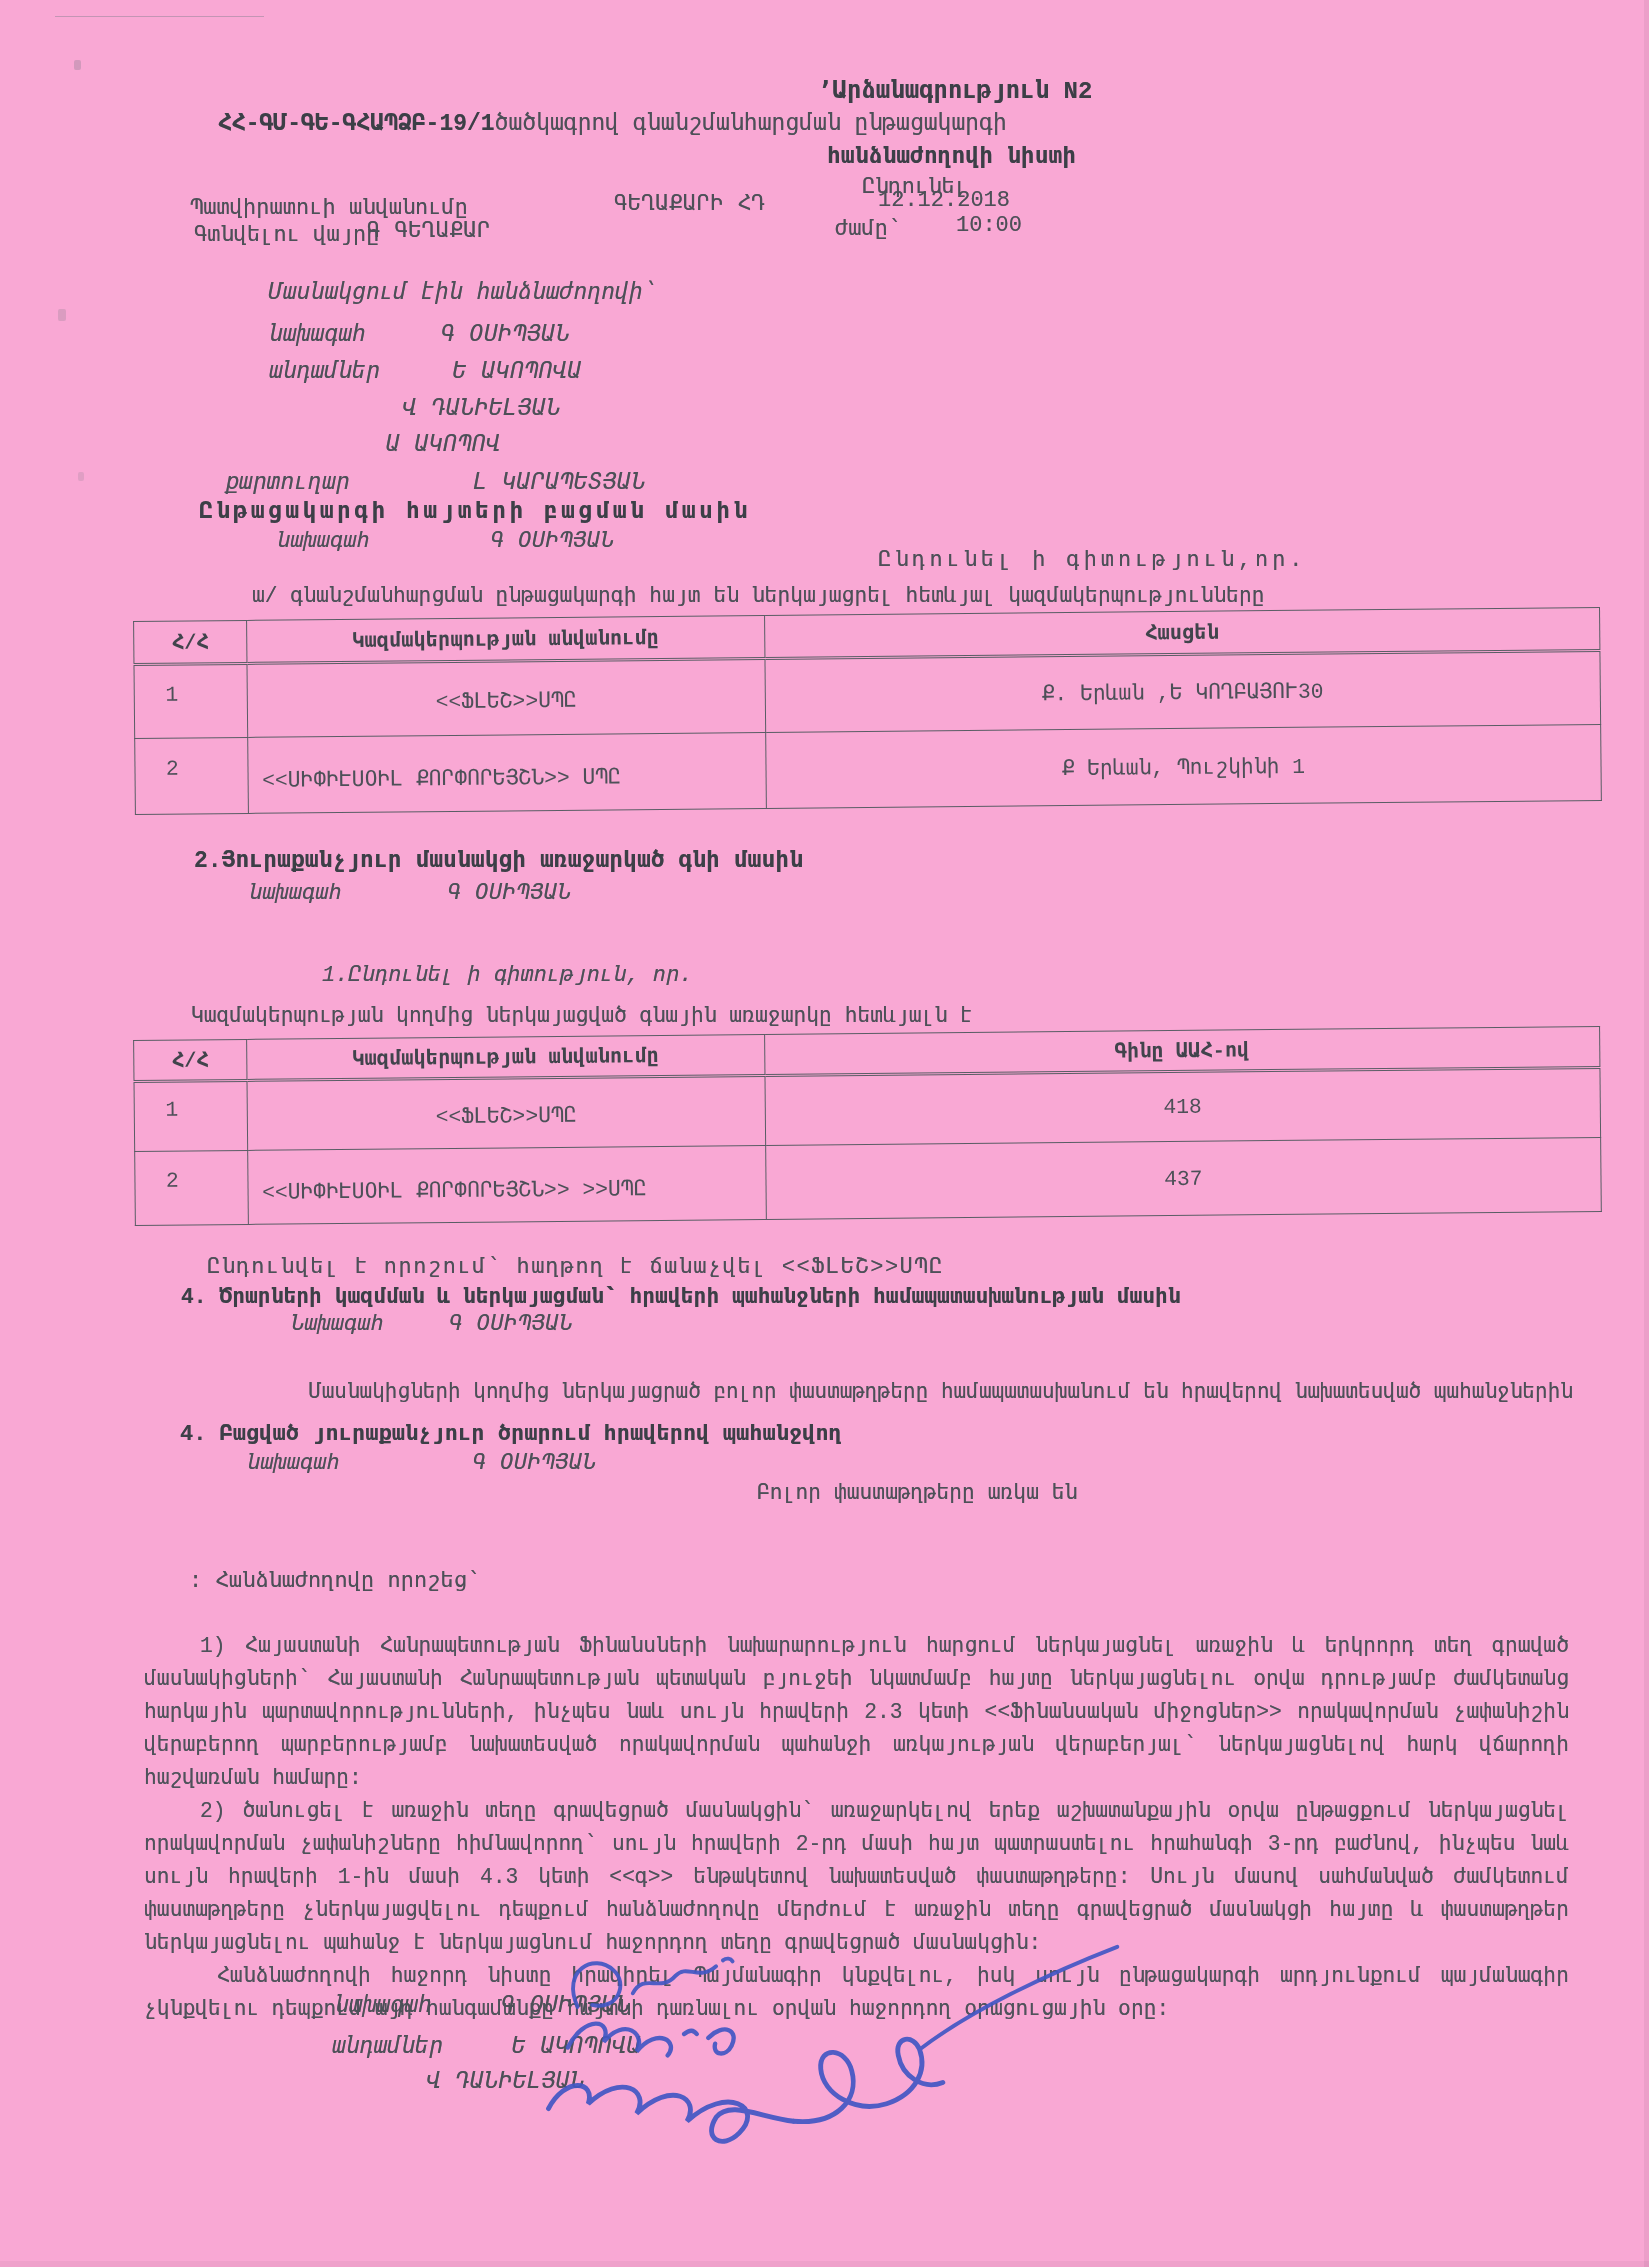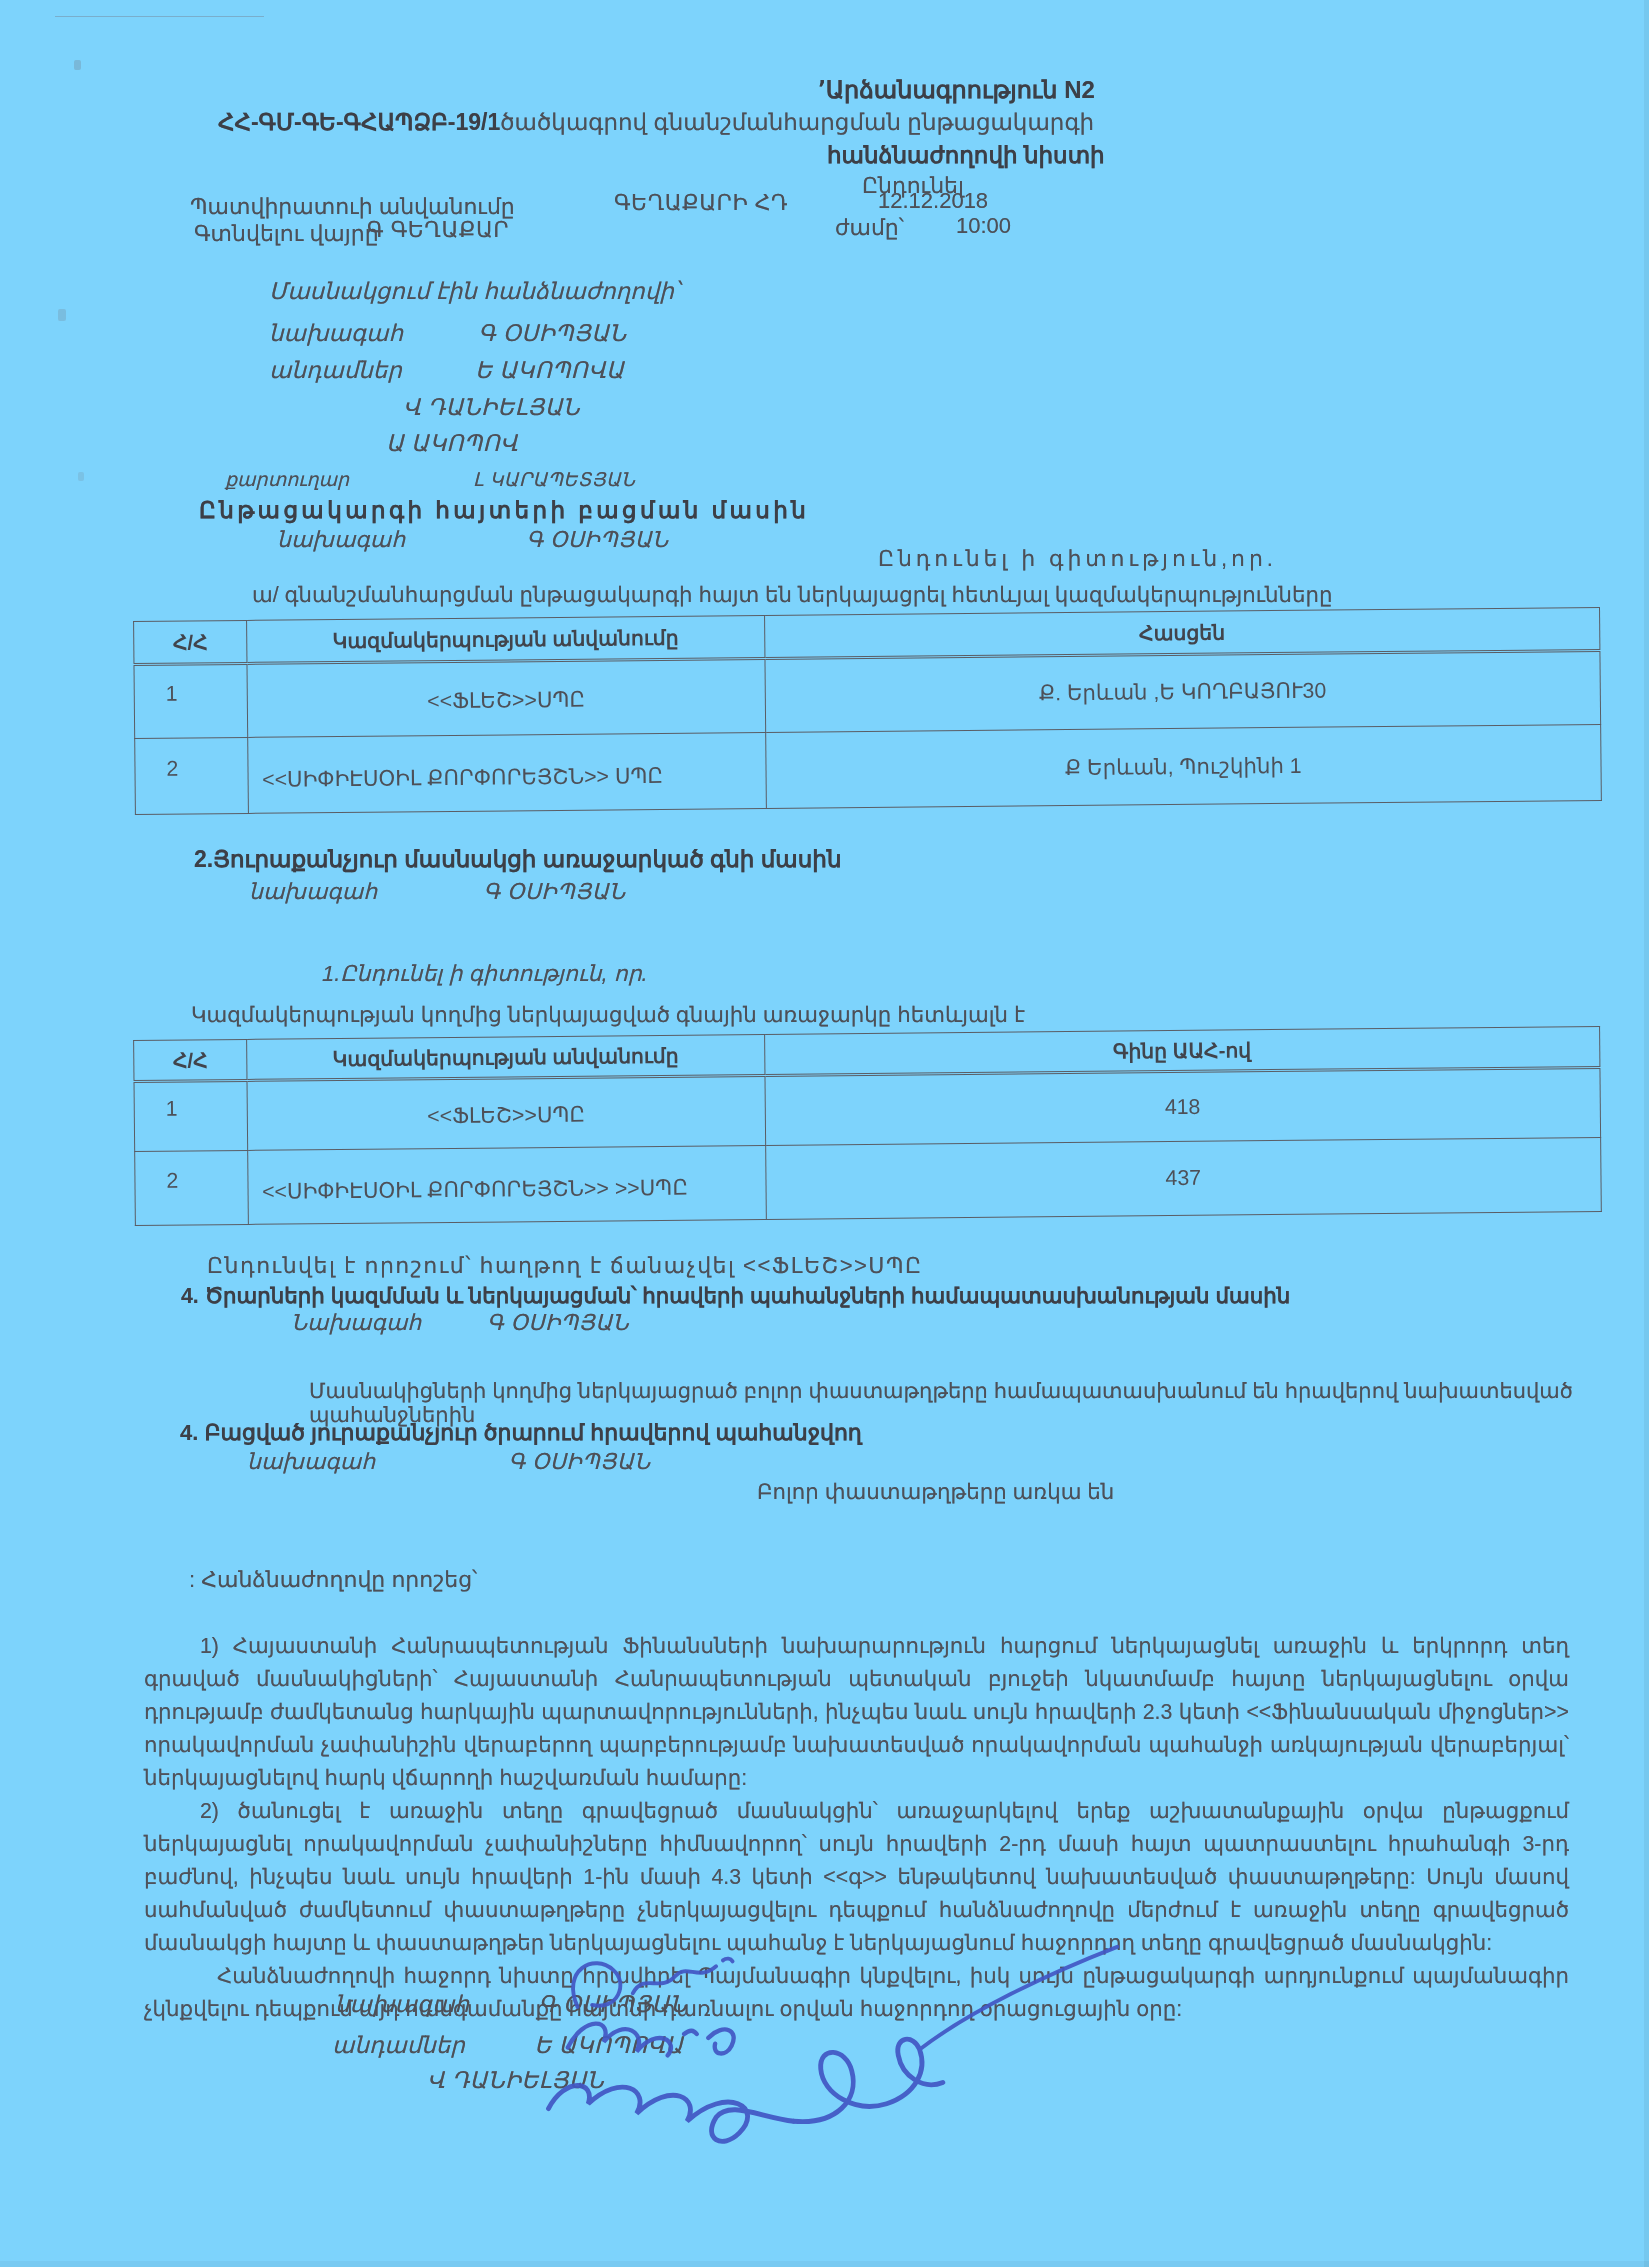--- a/index.html
+++ b/index.html
@@ -1,18 +1,18 @@
 <!DOCTYPE html>
 <html><head>
 <meta charset="utf-8">
 <style>
   html,body{margin:0;padding:0;background:#e8e8e8;}
   #page{
-    position:relative;width:1650px;height:2268px;background:#7dd3fc;
-    font-family:Liberation Sans, sans-serif;color:#4d5058;overflow:hidden;
+    position:relative;width:1650px;height:2268px;background:#f9a8d4;
+    font-family:Liberation Mono, monospace;color:#4d5058;overflow:hidden;
   }
   .abs{position:absolute;}
   .it{font-style:italic;}
   .b{font-weight:bold;color:#3c3f47;}
   .soft{text-shadow:0 0 0.5px rgba(77,80,88,.55);}
   .pair{display:flex;align-items:flex-end;gap:48px;}
   .caps{letter-spacing:0.5px;}
   
   table.doc{
     border-collapse:collapse;transform:rotate(-0.55deg);transform-origin:left center;
@@ -75,21 +75,21 @@
 
   <div class="abs pair it soft" style="left:269px;top:357px;font-size:23px;">
     <span>անդամներ</span>
     <span class="caps" style="margin-left:25px;">Ե ԱԿՈՊՈՎԱ</span>
   </div>
 
   <div class="abs it caps soft" style="left:403px;top:394px;font-size:23px;">Վ ԴԱՆԻԵԼՅԱՆ</div>
 
   <div class="abs it caps soft" style="left:386px;top:430px;font-size:23px;">Ա ԱԿՈՊՈՎ</div>
 
-  <div class="abs pair it soft" style="left:225px;top:468px;font-size:19px;">
+  <div class="abs pair it soft" style="left:225px;top:468px;font-size:23px;">
     <span>քարտուղար</span>
     <span class="caps" style="margin-left:76px;">Լ ԿԱՐԱՊԵՏՅԱՆ</span>
   </div>
 
   <div class="abs b soft" style="left:199px;top:497px;font-size:23px;letter-spacing:3.4px;">Ընթացակարգի հայտերի բացման մասին</div>
 
   <div class="abs pair it soft" style="left:277px;top:527px;font-size:22px;">
     <span>նախագահ</span>
     <span class="caps" style="margin-left:73px;">Գ ՕՍԻՊՅԱՆ</span>
   </div>

